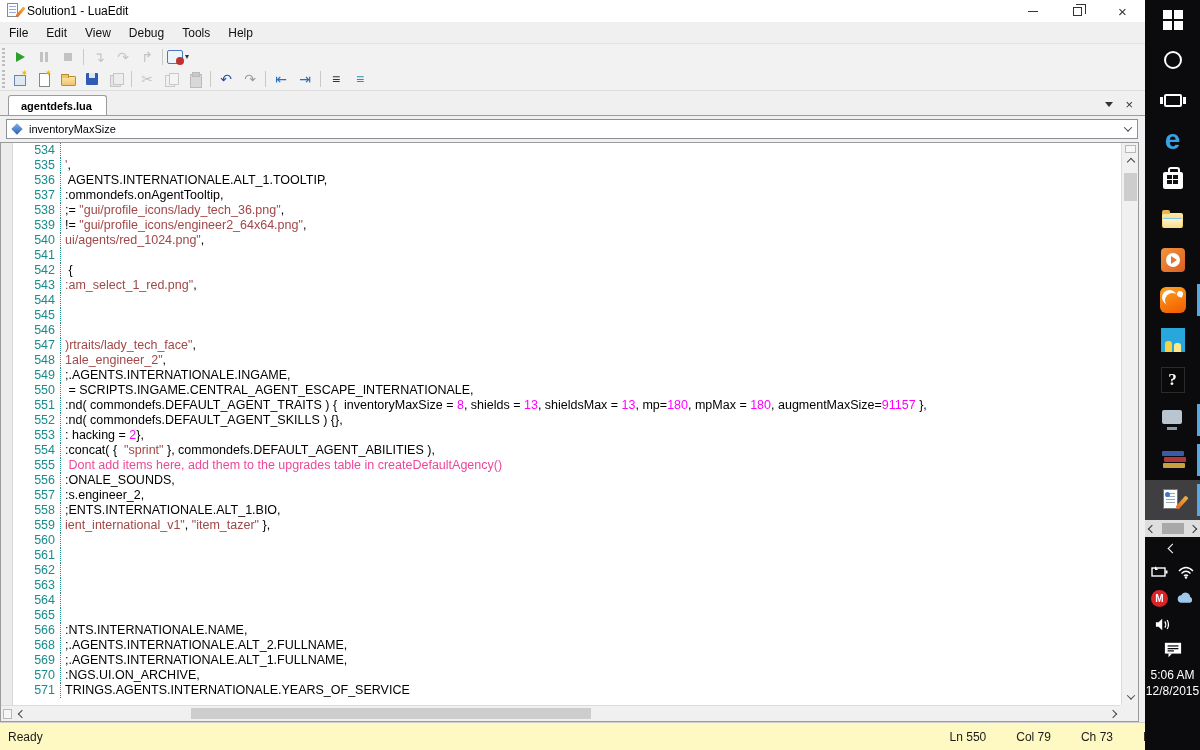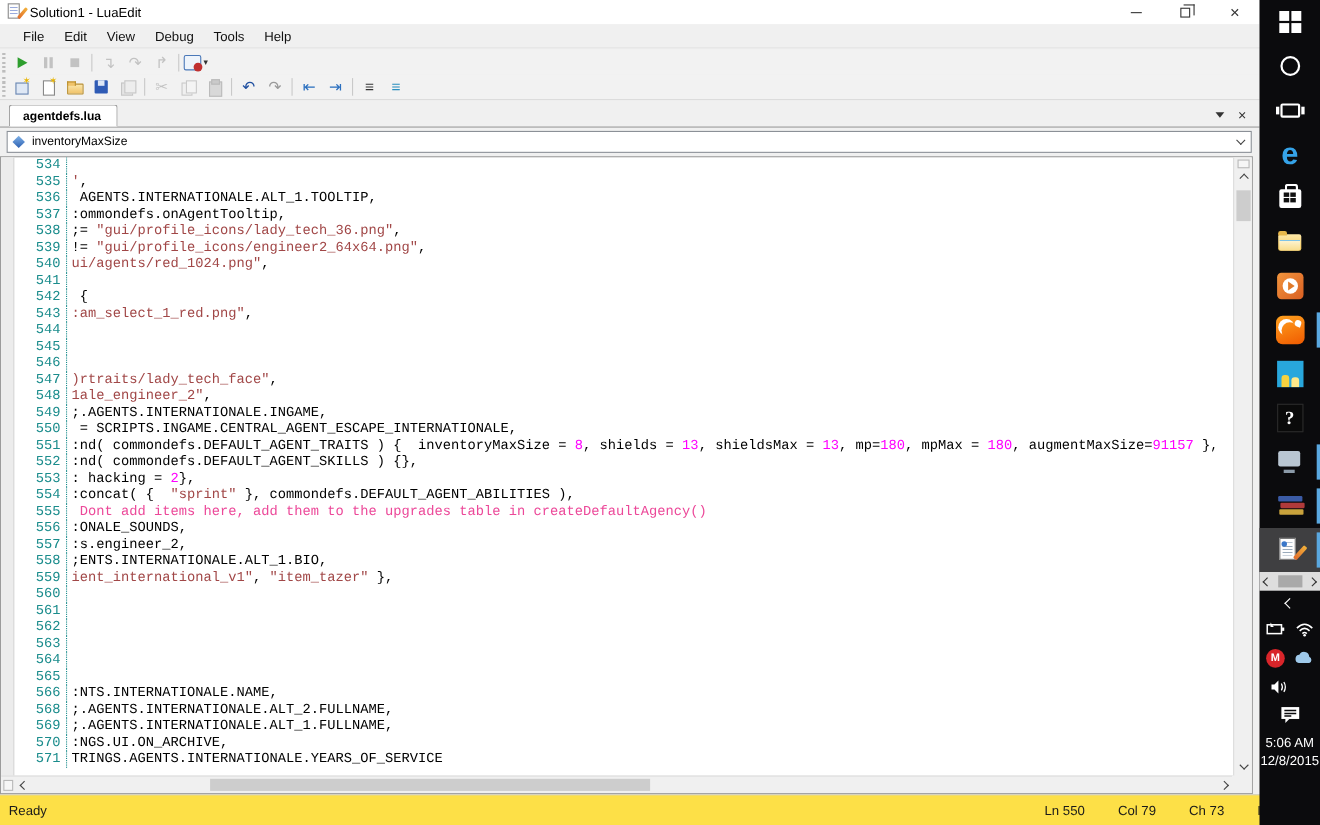--- a/index.html
+++ b/index.html
@@ -26,21 +26,21 @@
   .appicon { position:relative; width:16px; height:16px; margin-left:6px; flex:0 0 16px; }
   .appicon .page { position:absolute; left:1px; top:0; width:11px; height:14px; background:#fdfdfd;
     border:1px solid #8a8a8a; }
   .appicon .page:before { content:""; position:absolute; left:1px; top:2px; width:7px; height:8px;
     background:repeating-linear-gradient(#9ad 0 1px, transparent 1px 3px); }
   .appicon .pencil { position:absolute; right:0; bottom:1px; width:3px; height:12px;
     background:linear-gradient(#f2b13a,#e06a2a); transform:rotate(40deg); border-radius:1px; }
 
   
   #menubar { position:absolute; left:0; top:22px; width:1200px; height:22px; background:#f0f0f0;
-    display:flex; align-items:center; padding-left:12px; border-bottom:1px solid #e3e3e3; }
+    display:flex; align-items:center; padding-left:0; border-bottom:1px solid #e3e3e3; }
   .menu-item { font-size:12px; color:#111; padding:3px 9px; }
 
   
   .toolbar { position:absolute; left:0; width:1145px; height:23px; background:#f2f2f2;
     display:flex; align-items:center; }
   #toolbar-debug { top:45px; }
   #toolbar-standard { top:68px; border-bottom:1px solid #dcdcdc; }
   .grip { width:6px; height:18px; margin:0 3px 0 2px;
     background:repeating-linear-gradient(#bdbdbd 0 2px, transparent 2px 4px); width:3px; }
   .tbtn { width:24px; height:21px; display:flex; align-items:center; justify-content:center;
@@ -106,38 +106,38 @@
   .chev-up { transform:rotate(-135deg); }
   .chev-left { transform:rotate(135deg); }
   .chev-right { transform:rotate(-45deg); }
 
   
   #editor { position:absolute; left:0; top:142px; width:1139px; height:580px; background:#fff;
     border:1px solid #9b9b9b; overflow:hidden; }
   #margin-strip { position:absolute; left:0; top:0; width:12px; height:563px; background:#ececec;
     border-right:1px solid #d8d8d8; }
   #code-pane { position:absolute; left:12px; top:0; width:1091px; height:593px; overflow:hidden;
-    font-family:Liberation Mono, monospace; font-size:12.5px; }
+    font-family:Liberation Sans, sans-serif; font-size:12.5px; }
   .crow { display:flex; height:15px; line-height:15px; white-space:pre; }
   .ln { width:48px; flex:0 0 48px; text-align:right; padding-right:5px; color:#1a8c8c;
     border-right:1px dotted #1a8c8c; }
   .ctext { padding-left:4px; color:#000; }
   .c-p { color:#000; } .c-s { color:#a14747; } .c-n { color:#ff00ff; } .c-c { color:#ec4899; }
 
   
   .sb { position:absolute; background:#f0f0f0; }
   #vsb { right:0; top:0; width:17px; height:563px; border-left:1px solid #dcdcdc; }
   .sb-box { position:absolute; background:#f6f6f6; border:1px solid #b8b8b8; }
   .sb-btn { position:absolute; display:flex; align-items:center; justify-content:center; }
   .sb-thumb { position:absolute; background:#cdcdcd; }
   #hsb { left:0; bottom:0; width:1121px; height:16px; border-top:1px solid #dcdcdc; }
   #sb-corner { position:absolute; right:0; bottom:0; width:18px; height:16px; background:#f0f0f0; }
 
   
-  #statusbar { position:absolute; left:0; top:722px; width:1200px; height:28px; background:#fde047;
+  #statusbar { position:absolute; left:0; top:722px; width:1200px; height:28px; background:#fef9c3;
     border-top:1px solid #d0d0d0; display:flex; align-items:center; font-size:12px; color:#1a1a1a; }
   #status-ready { margin-left:8px; flex:1; }
   .status-field { margin-right:30px; }
   #status-ins { margin-right:37px; }
 
   
   #taskbar { position:absolute; right:0; top:0; width:55px; height:750px; background:#0b0b0d;
     display:flex; flex-direction:column; align-items:stretch; z-index:50; }
   .tb-app { position:relative; height:40px; display:flex; align-items:center; justify-content:center;
     flex:0 0 auto; }

